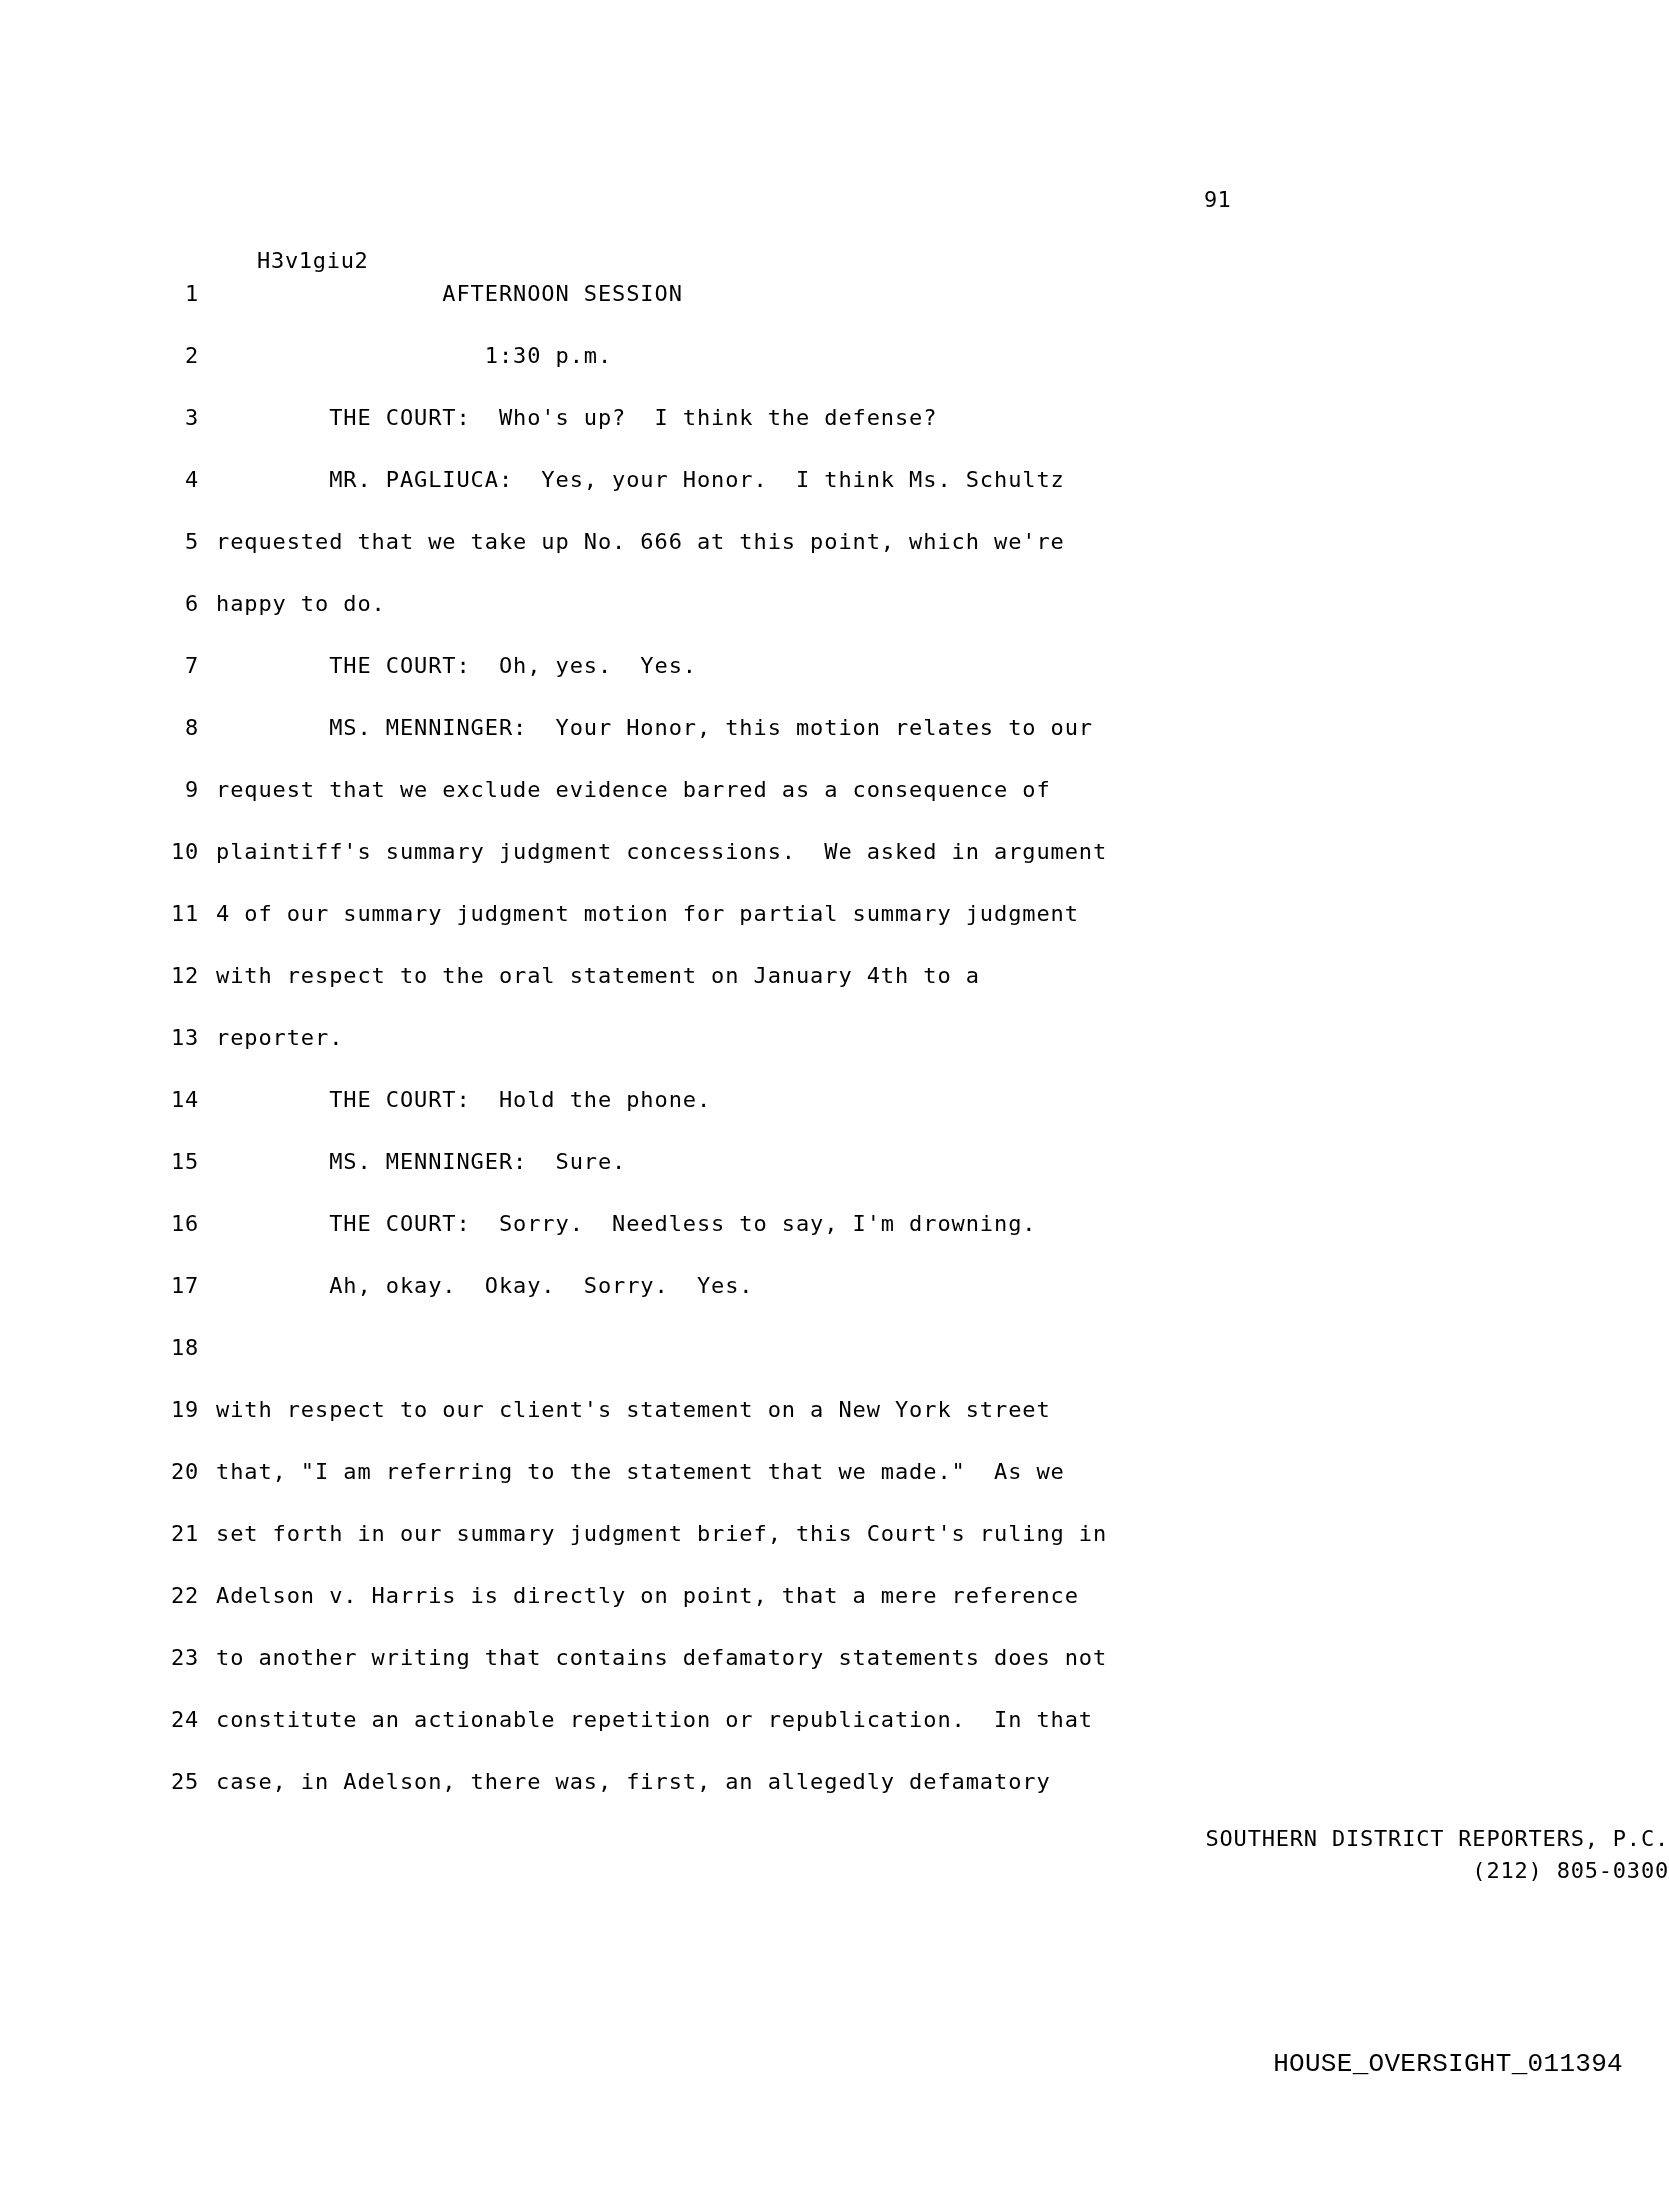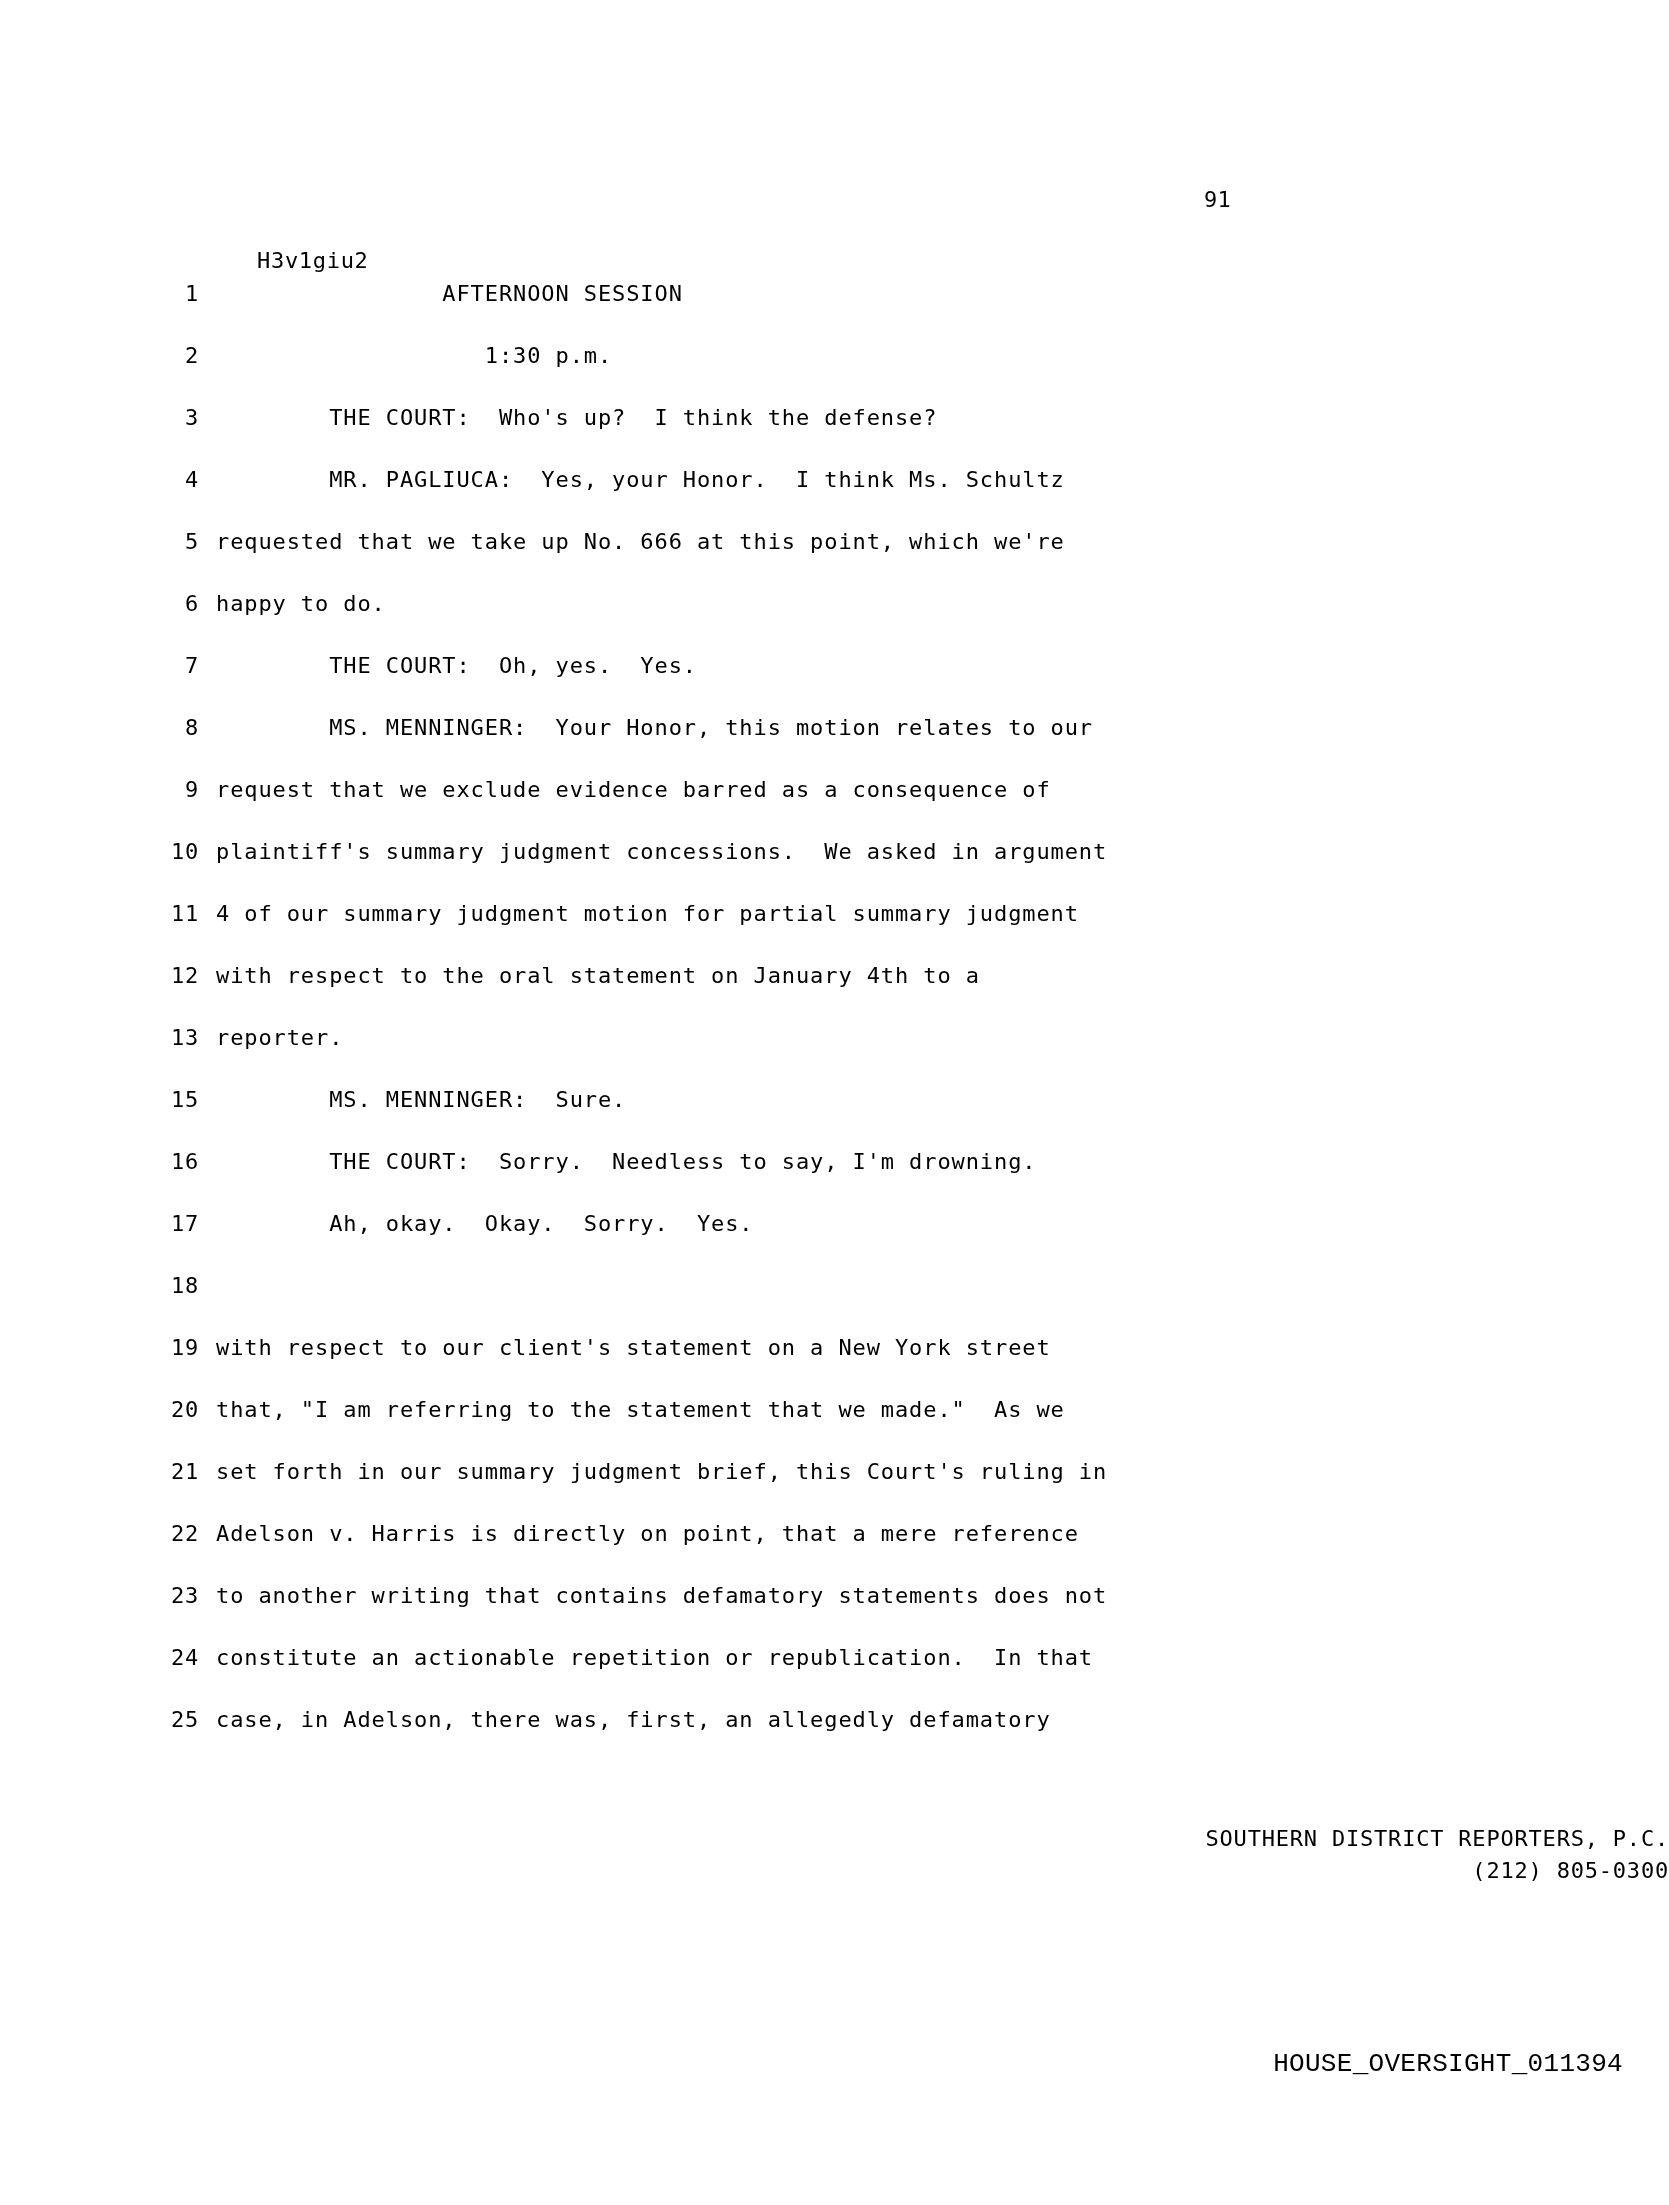--- a/index.html
+++ b/index.html
@@ -138,20 +138,24 @@
     </div>
     <div class="line-row">
       <div class="line-no">12</div>
       <div class="line-text">with respect to the oral statement on January 4th to a</div>
     </div>
     <div class="line-row">
       <div class="line-no">13</div>
       <div class="line-text">reporter.</div>
     </div>
     <div class="line-row">
+      <div class="line-no">14</div>
+      <div class="line-text">        THE COURT:  Hold the phone.</div>
+    </div>
+    <div class="line-row">
       <div class="line-no">15</div>
       <div class="line-text">        MS. MENNINGER:  Sure.</div>
     </div>
     <div class="line-row">
       <div class="line-no">16</div>
       <div class="line-text">        THE COURT:  Sorry.  Needless to say, I'm drowning.</div>
     </div>
     <div class="line-row">
       <div class="line-no">17</div>
       <div class="line-text">        Ah, okay.  Okay.  Sorry.  Yes.</div>

